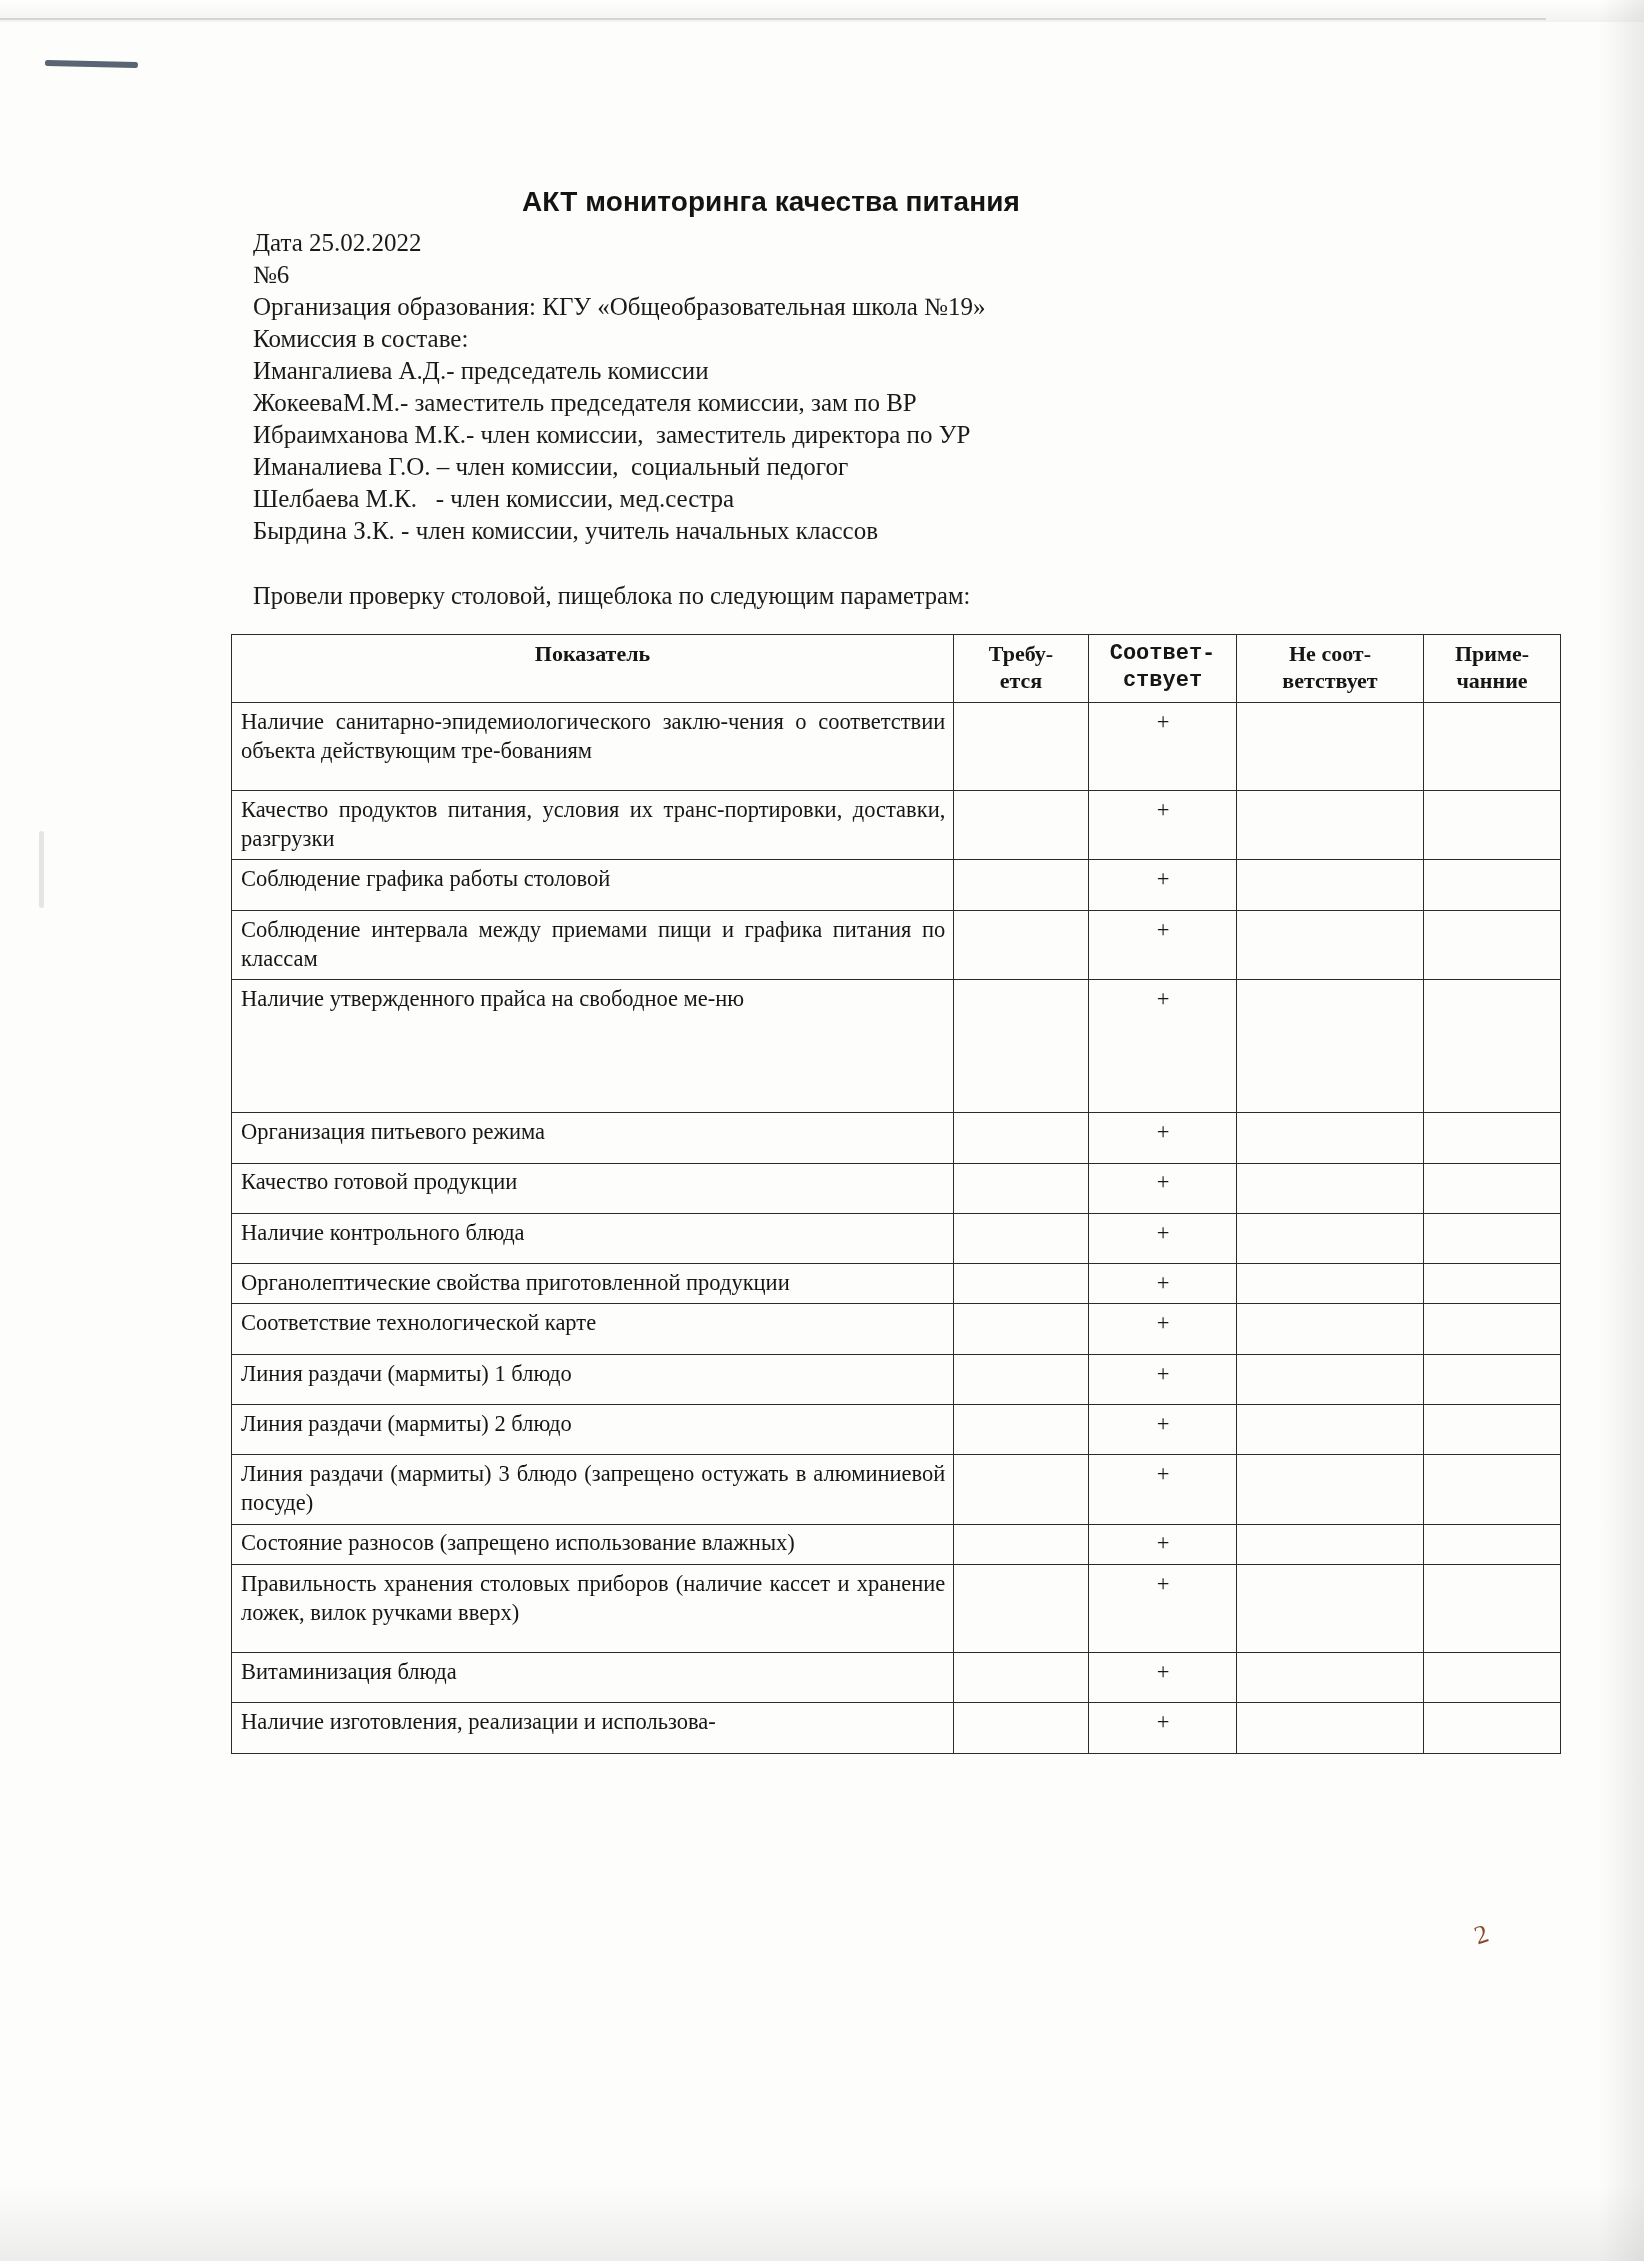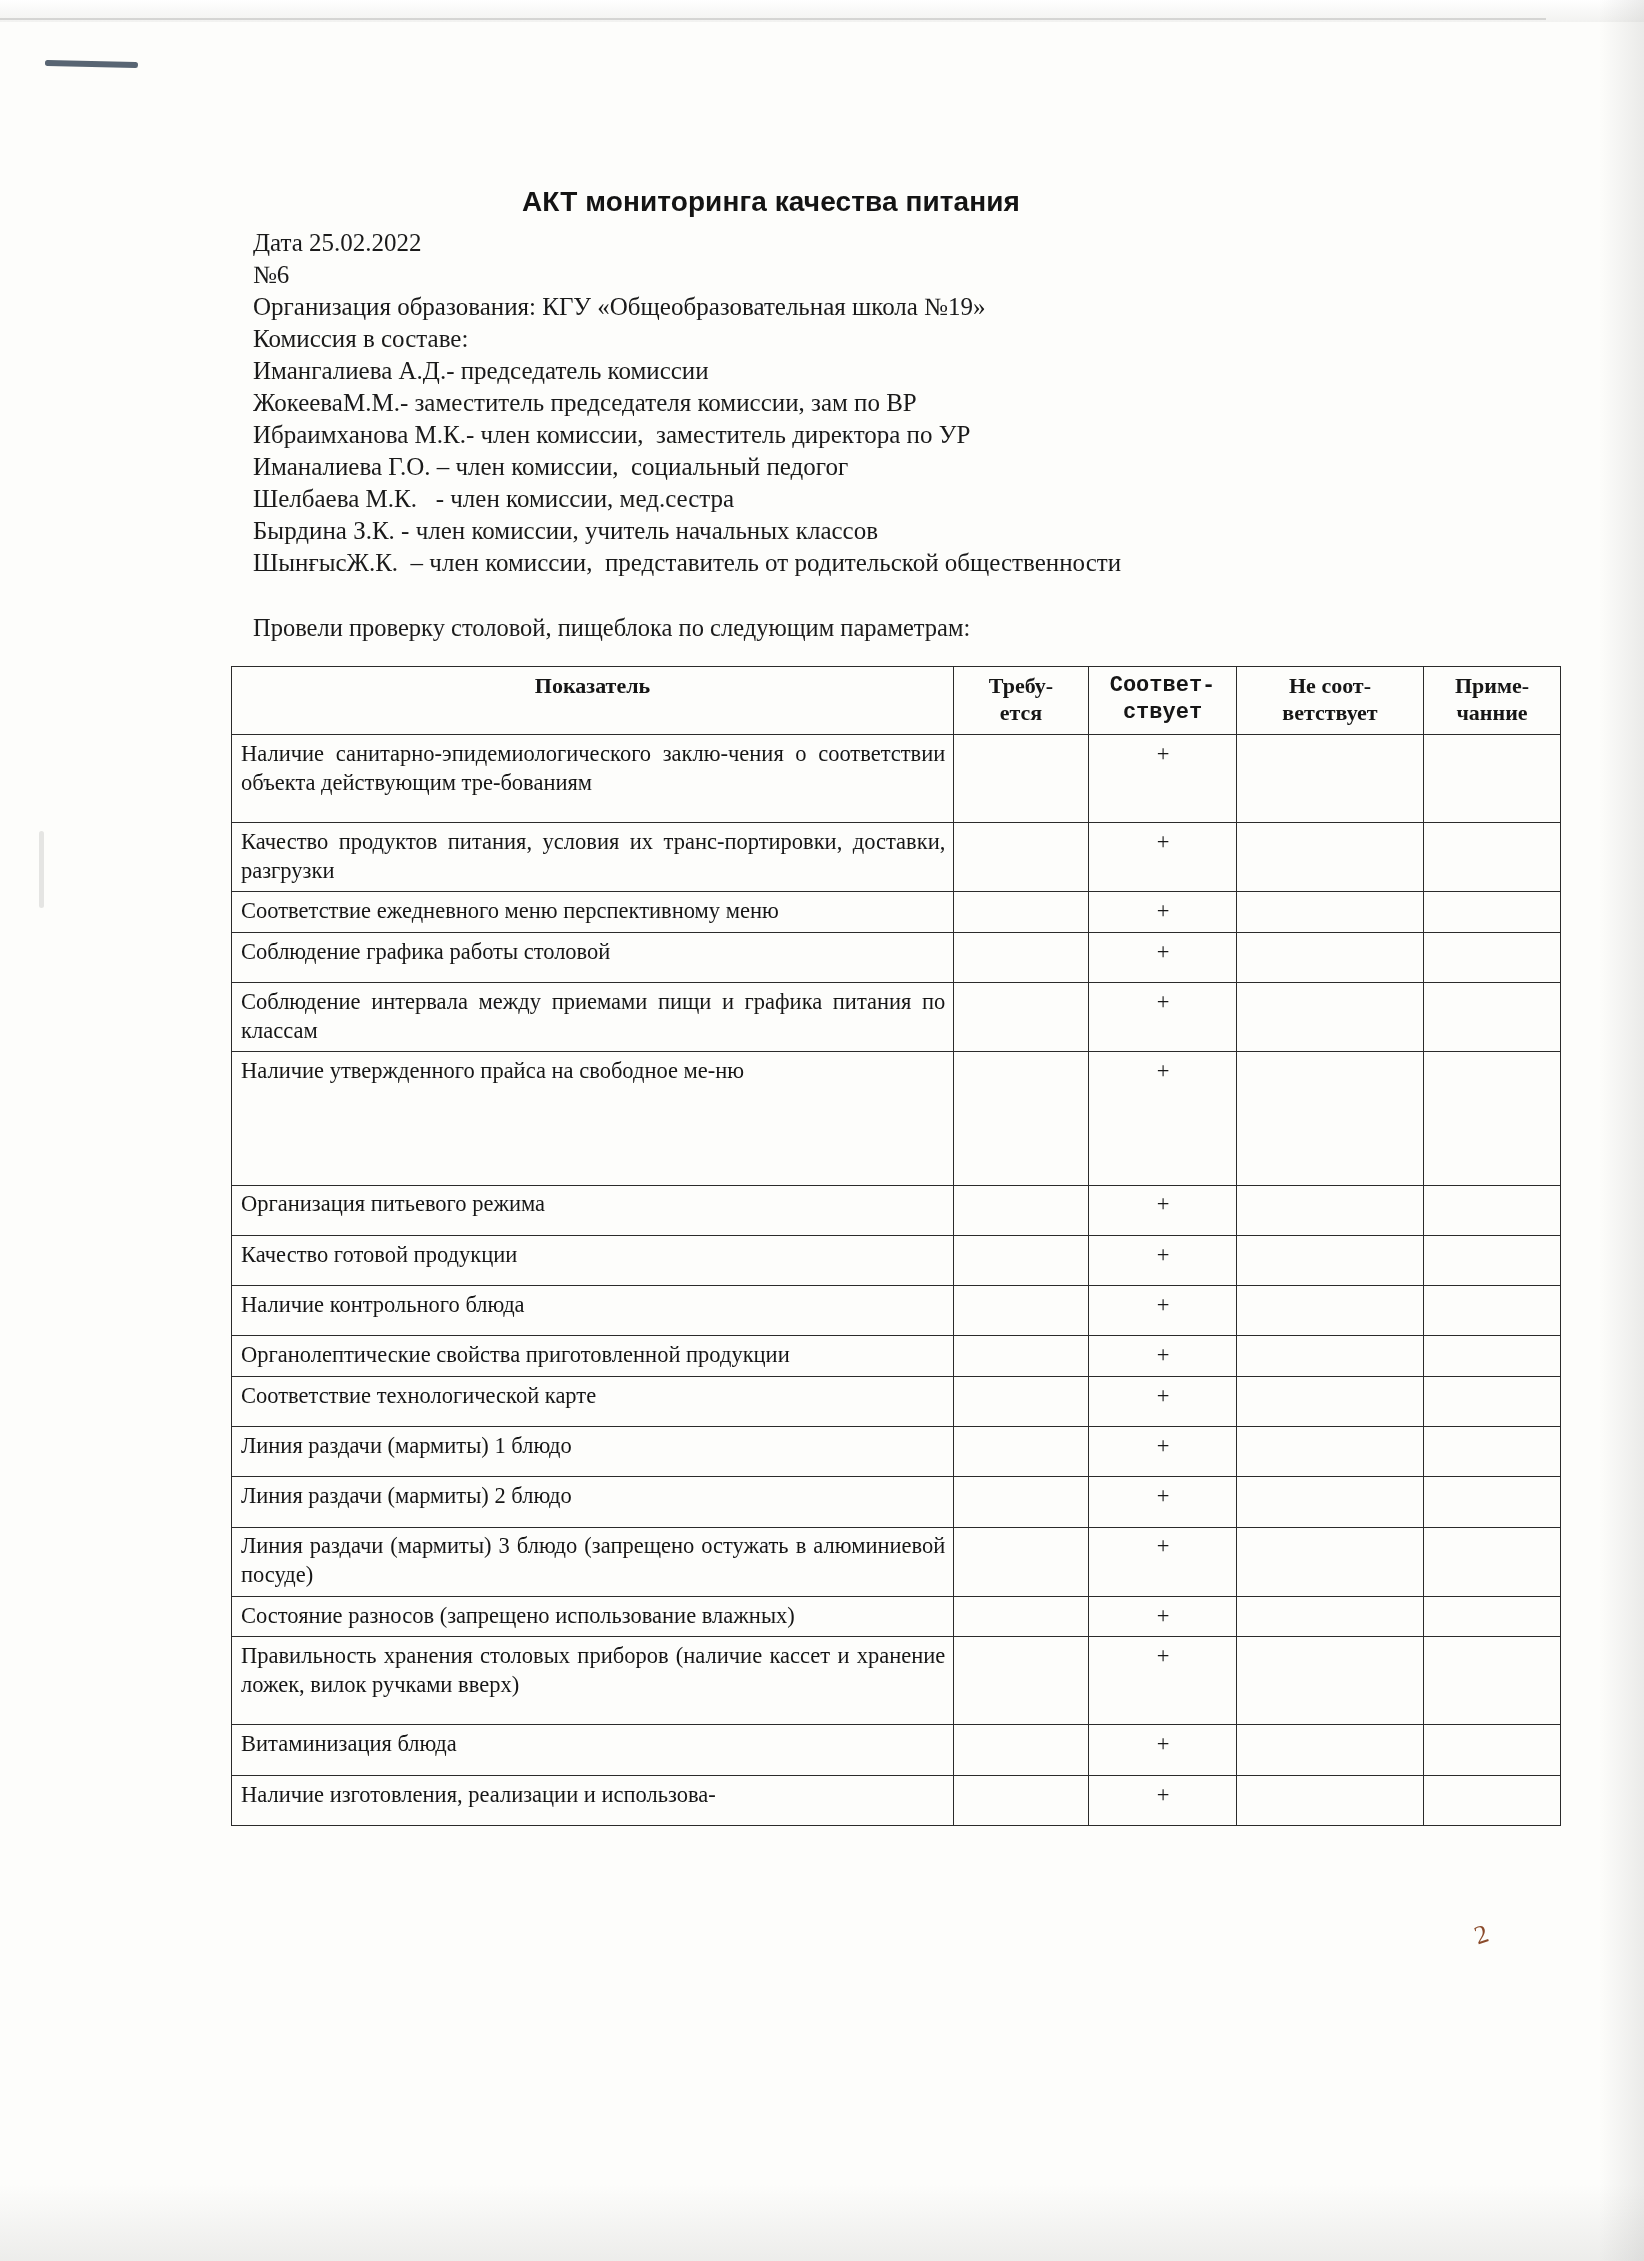--- a/index.html
+++ b/index.html
@@ -166,21 +166,20 @@
       <div class="header-line">Дата 25.02.2022</div>
       <div class="header-line">№6</div>
       <div class="header-line">Организация образования: КГУ «Общеобразовательная школа №19»</div>
       <div class="header-line">Комиссия в составе:</div>
       <div class="header-line">Имангалиева А.Д.- председатель комиссии</div>
       <div class="header-line">ЖокееваМ.М.- заместитель председателя комиссии, зам по ВР</div>
       <div class="header-line">Ибраимханова М.К.- член комиссии,  заместитель директора по УР</div>
       <div class="header-line">Иманалиева Г.О. – член комиссии,  социальный педогог</div>
       <div class="header-line">Шелбаева М.К.   - член комиссии, мед.сестра</div>
       <div class="header-line">Бырдина З.К. - член комиссии, учитель начальных классов</div>
-      <div class="header-line">ШынғысЖ.К.  – член комиссии,  представитель от родительской общественности</div>
     </div>
 
     <div class="intro">Провели проверку столовой, пищеблока по следующим параметрам:</div>
 
     <table class="report">
       <colgroup>
         <col class="c-indicator">
         <col class="c-required">
         <col class="c-conforms">
         <col class="c-nonconf">
@@ -207,27 +206,20 @@
             <td class="mark"></td>
             <td class="mark"></td>
           </tr>
           <tr>
             <td class="indicator">Качество продуктов питания, условия их транс-портировки, доставки, разгрузки</td>
             <td class="mark"></td>
             <td class="mark">+</td>
             <td class="mark"></td>
             <td class="mark"></td>
           </tr>
-          <tr>
-            <td class="indicator">Соответствие ежедневного меню перспективному меню</td>
-            <td class="mark"></td>
-            <td class="mark">+</td>
-            <td class="mark"></td>
-            <td class="mark"></td>
-          </tr>
           <tr class="h1row">
             <td class="indicator">Соблюдение графика работы столовой</td>
             <td class="mark"></td>
             <td class="mark">+</td>
             <td class="mark"></td>
             <td class="mark"></td>
           </tr>
           <tr>
             <td class="indicator">Соблюдение интервала между приемами пищи и графика питания по классам</td>
             <td class="mark"></td>

